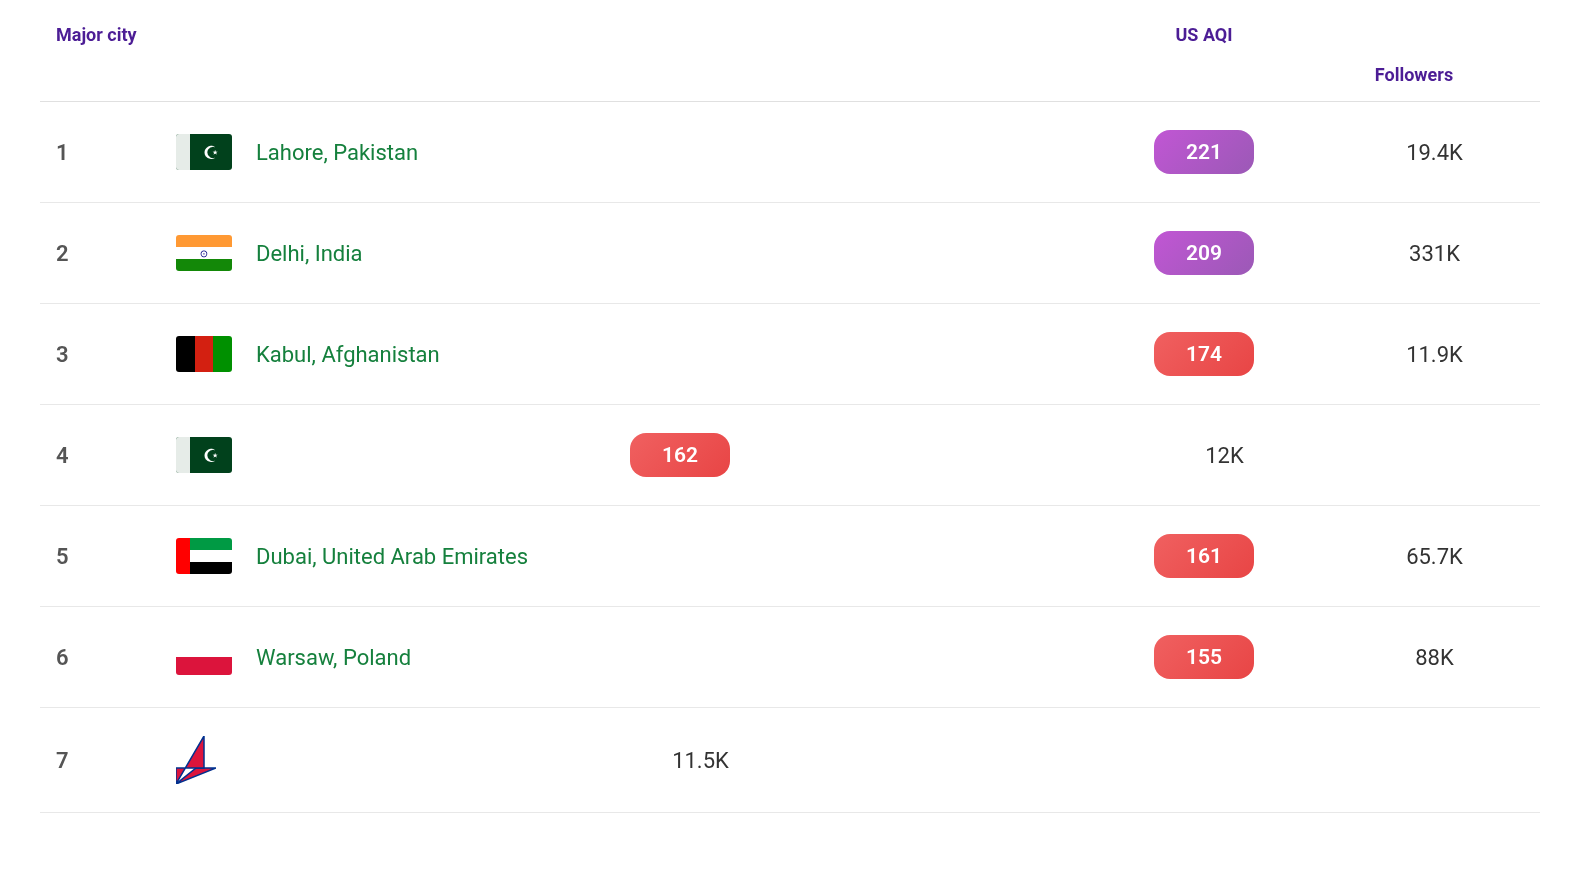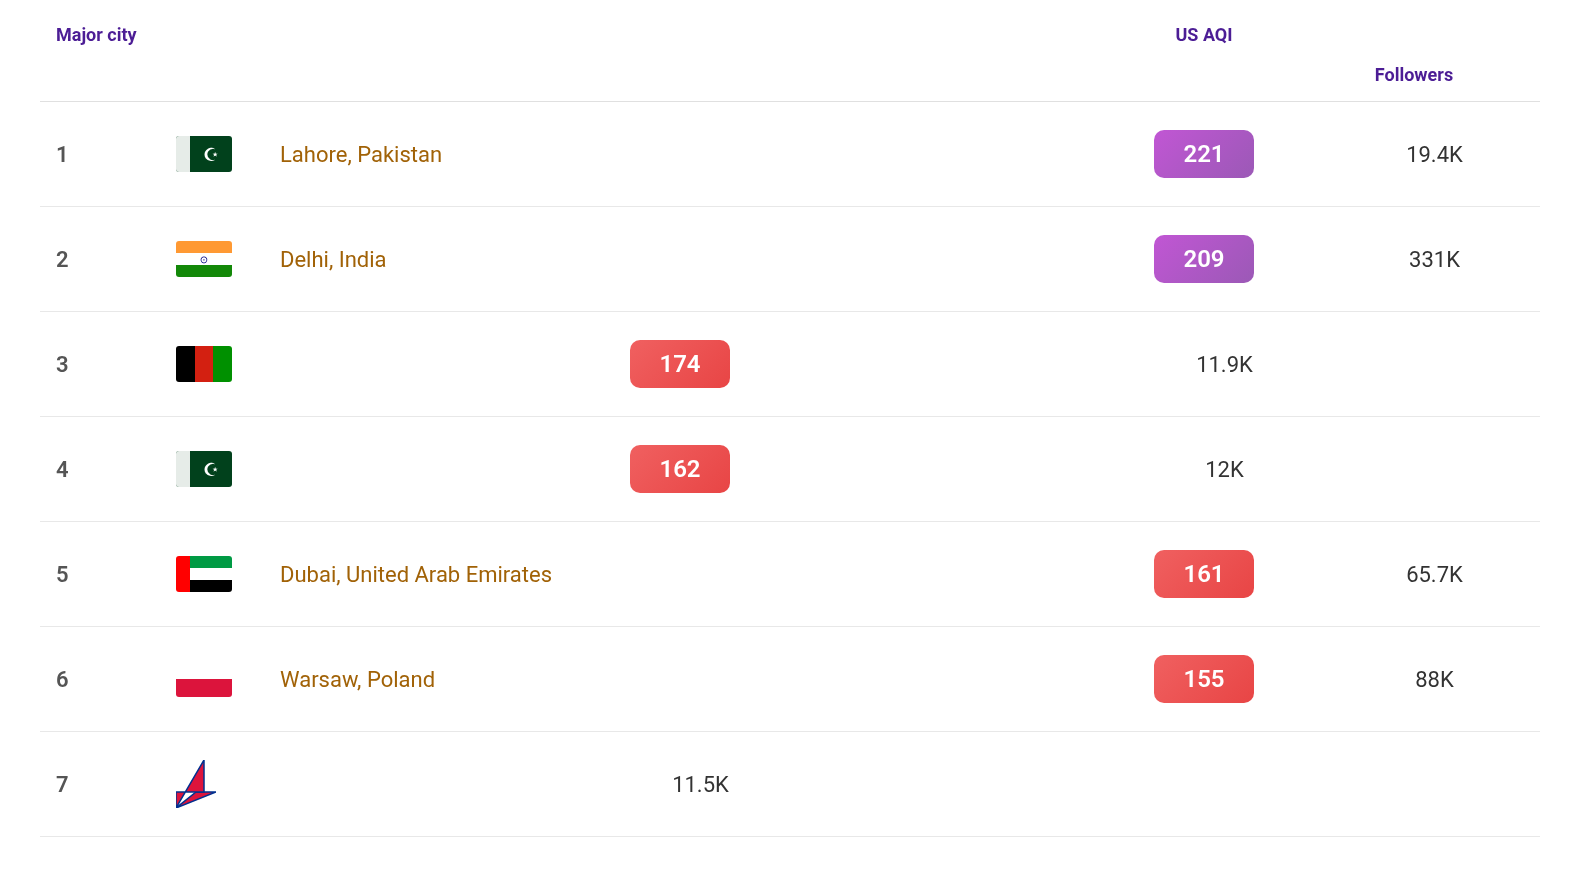--- a/index.html
+++ b/index.html
@@ -54,32 +54,31 @@
       color: #555;
     }
 
     .flag-cell {
       display: flex;
       align-items: center;
     }
 
     .city-name {
       font-size: 22px;
-      color: #a16207;
+      color: #15803d;
       font-weight: 400;
-      margin-left: 24px;
     }
 
     .aqi-badge {
       display: inline-flex;
       align-items: center;
       justify-content: center;
-      border-radius: 10px;
+      border-radius: 16px;
       padding: 10px 28px;
-      font-size: 24px;
+      font-size: 21px;
       font-weight: 600;
       color: #ffffff;
       min-width: 100px;
     }
 
     .aqi-purple {
       background: linear-gradient(135deg, #c156d4, #9b59b6);
     }
 
     .aqi-red {
@@ -206,20 +205,21 @@
     </div>
       <div class="table-row">
       <div class="rank-number">3</div>
       <div class="flag-cell">
           <div class="flag-afghanistan-wrapper">
           <div class="flag-afg-black"></div>
           <div class="flag-afg-red"></div>
           <div class="flag-afg-green"></div>
         </div>
         </div>
+      <div class="city-name">Kabul, Afghanistan</div>
       <div class="col-aqi-cell">
         <span class="aqi-badge aqi-red">174</span>
       </div>
       <div class="col-followers-cell">
         <span class="followers-value">11.9K</span>
       </div>
     </div>
       <div class="table-row">
       <div class="rank-number">4</div>
       <div class="flag-cell">

